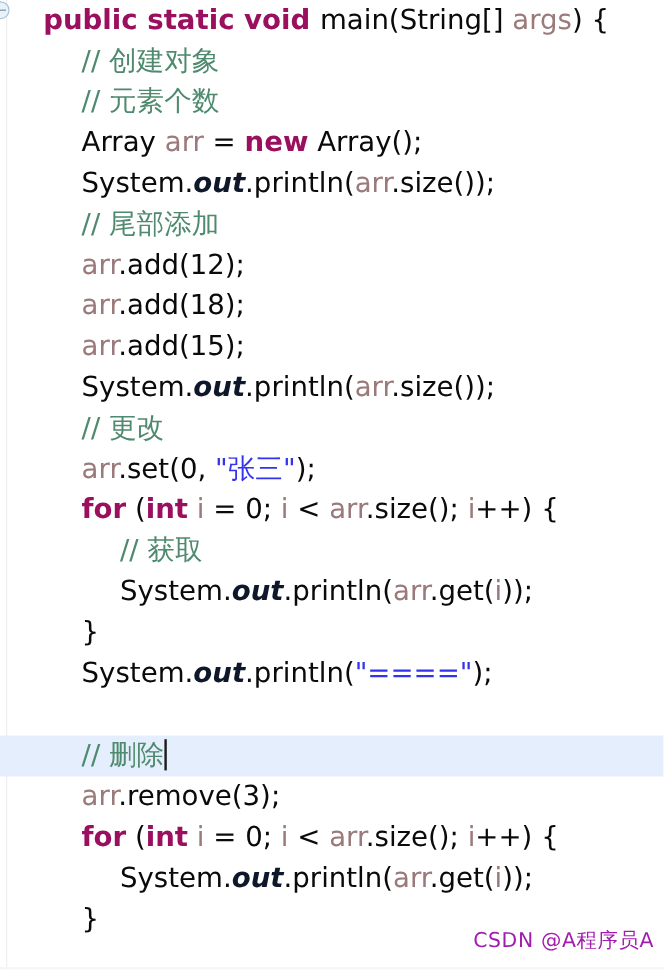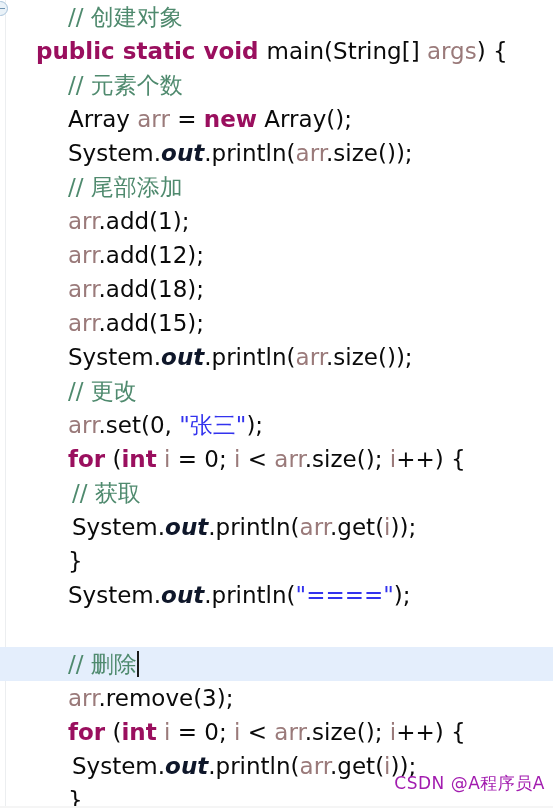--- a/index.html
+++ b/index.html
@@ -64,21 +64,21 @@
     font-size: 23px;
     font-family: "DejaVu Sans", "Liberation Sans", sans-serif;
     color: #0a0a0a;
   }
   .line.hl {
     background: #e4eefc;
     margin-top: 35px;
   }
   .line .ind0 { padding-left: 36px; }
   .line .ind1 { padding-left: 68px; }
-  .line .ind2 { padding-left: 72px; }
+  .line .ind2 { padding-left: 100px; }
   .ind0, .ind1, .ind2 { display: inline-block; }
 
   .kw    { color: #9a0f5e; font-weight: bold; }
   .cmt   { color: #4f8a6e; }
   .fld   { color: #0f172a; font-weight: bold; font-style: italic; }
   .str   { color: #3333ee; }
   .var   { color: #9a7a7a; }
   .plain { color: #0a0a0a; }
 
   .caret {
@@ -110,27 +110,26 @@
 <body>
 
 <div id="editor">
 
   <div id="gutter">
     <div id="gutter-line"></div>
     <div id="fold-icon"></div>
   </div>
 
   <div id="code">
+      <div class="line"><span class="ind0"><span class="kw">public static void </span><span class="plain">main(String[] </span><span class="var">args</span><span class="plain">) {</span></span></div>
       <div class="line"><span class="ind1"><span class="cmt">// 创建对象</span></span></div>
-      <div class="line"><span class="ind0"><span class="kw">public static void </span><span class="plain">main(String[] </span><span class="var">args</span><span class="plain">) {</span></span></div>
       <div class="line"><span class="ind1"><span class="cmt">// 元素个数</span></span></div>
       <div class="line"><span class="ind1"><span class="plain">Array </span><span class="var">arr</span><span class="plain"> = </span><span class="kw">new</span><span class="plain"> Array();</span></span></div>
       <div class="line"><span class="ind1"><span class="plain">System.</span><span class="fld">out</span><span class="plain">.println(</span><span class="var">arr</span><span class="plain">.size());</span></span></div>
       <div class="line"><span class="ind1"><span class="cmt">// 尾部添加</span></span></div>
-      <div class="line"><span class="ind1"><span class="var">arr</span><span class="plain">.add(1);</span></span></div>
       <div class="line"><span class="ind1"><span class="var">arr</span><span class="plain">.add(12);</span></span></div>
       <div class="line"><span class="ind1"><span class="var">arr</span><span class="plain">.add(18);</span></span></div>
       <div class="line"><span class="ind1"><span class="var">arr</span><span class="plain">.add(15);</span></span></div>
       <div class="line"><span class="ind1"><span class="plain">System.</span><span class="fld">out</span><span class="plain">.println(</span><span class="var">arr</span><span class="plain">.size());</span></span></div>
       <div class="line"><span class="ind1"><span class="cmt">// 更改</span></span></div>
       <div class="line"><span class="ind1"><span class="var">arr</span><span class="plain">.set(0, </span><span class="str">"张三"</span><span class="plain">);</span></span></div>
       <div class="line"><span class="ind1"><span class="kw">for</span><span class="plain"> (</span><span class="kw">int</span><span class="plain"> </span><span class="var">i</span><span class="plain"> = 0; </span><span class="var">i</span><span class="plain"> &lt; </span><span class="var">arr</span><span class="plain">.size(); </span><span class="var">i</span><span class="plain">++) {</span></span></div>
       <div class="line"><span class="ind2"><span class="cmt">// 获取</span></span></div>
       <div class="line"><span class="ind2"><span class="plain">System.</span><span class="fld">out</span><span class="plain">.println(</span><span class="var">arr</span><span class="plain">.get(</span><span class="var">i</span><span class="plain">));</span></span></div>
       <div class="line"><span class="ind1"><span class="plain">}</span></span></div>

